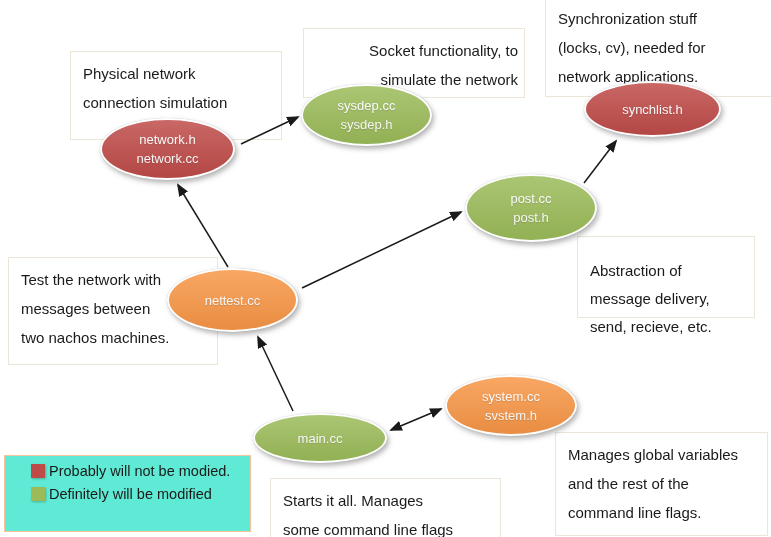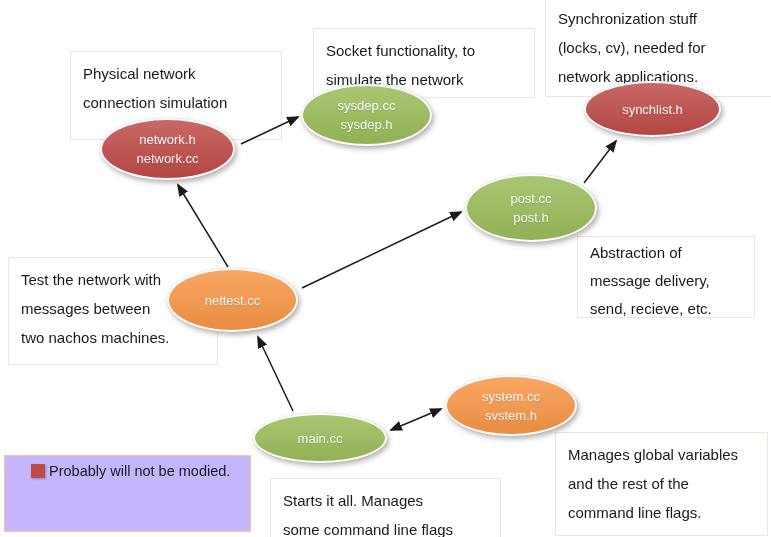--- a/index.html
+++ b/index.html
@@ -8,24 +8,24 @@
     position:relative;width:771px;height:537px;overflow:hidden;background:#fff;
     font-family:"Liberation Sans",sans-serif;color:#1a1a1a;
   }
   
   .note{
     position:absolute;background:#fff;border:1px solid #ece6d9;
     font-size:15px;line-height:29px;white-space:pre-line;
     padding:7px 6px 0 12px;box-sizing:border-box;z-index:1;
   }
   #note-physical   {left:70px;  top:51px;  width:212px; height:89px;}
-  #note-socket     {left:313px; top:28px;  width:222px; height:70px;}
+  #note-socket     {left:303px; top:28px;  width:222px; height:70px;text-align:right;}
   #note-sync       {left:545px; top:-10px; width:235px; height:107px; padding-top:13px;}
   #note-test       {left:8px;   top:257px; width:210px; height:108px;}
-  #note-abstraction{left:577px; top:236px; width:178px; height:82px;  line-height:28px; padding-top:2px;}
+  #note-abstraction{left:577px; top:236px; width:178px; height:82px;  line-height:28px; padding-top:20px;}
   #note-starts     {left:270px; top:478px; width:231px; height:70px;}
   #note-manages    {left:555px; top:432px; width:213px; height:104px;}
   
   .node{
     position:absolute;border-radius:50%;border:2.5px solid #fefefe;
     box-sizing:border-box;display:flex;align-items:center;justify-content:center;
     text-align:center;z-index:2;
     box-shadow:2px 3px 5px rgba(110,110,110,.5), 0 0 1px #c8c8c8;
   }
   .node .node-label{
@@ -42,21 +42,21 @@
   #node-synchlist{left:584px; top:81px;  width:137px; height:56px;}
   #node-post     {left:465px; top:174px; width:132px; height:68px;}
   #node-nettest  {left:167px; top:268px; width:131px; height:64px;}
   #node-main     {left:253px; top:413px; width:134px; height:50px;}
   #node-system   {left:445px; top:375px; width:132px; height:61px;}
   
   .arrows{position:absolute;left:0;top:0;z-index:3;pointer-events:none;}
   
   .legend{
     position:absolute;left:4px;top:455px;width:247px;height:77px;
-    border:1px solid #f9c499;box-sizing:border-box;background:#c4b5fd;
+    border:1px solid #f9c499;box-sizing:border-box;background:#5eead4;
     padding:3px 0 0 26px;z-index:1;
   }
   .legend-row{display:flex;align-items:center;height:23px;}
   .legend-swatch{
     width:14px;height:14px;margin-right:4px;flex:0 0 auto;
     box-shadow:1px 1px 2px rgba(0,0,0,.25);
   }
   .legend-label{font-size:14.5px;}
 </style>
 </head>
@@ -121,15 +121,19 @@
     <line x1="584" y1="183" x2="616" y2="141" stroke="#1a1a1a" stroke-width="1.5" marker-end="url(#ah)"></line>
     <line x1="293" y1="411" x2="258" y2="337" stroke="#1a1a1a" stroke-width="1.5" marker-end="url(#ah)"></line>
     <line x1="391" y1="430" x2="441" y2="409" stroke="#1a1a1a" stroke-width="1.5" marker-start="url(#ah)" marker-end="url(#ah)"></line>
   </svg>
 
   <div class="legend">
     <div class="legend-row">
       <span class="legend-swatch" style="background-color: rgb(190, 75, 72);"></span>
       <span class="legend-label">Probably will not be modied.</span>
     </div>
+    <div class="legend-row">
+      <span class="legend-swatch" style="background-color: rgb(155, 187, 89);"></span>
+      <span class="legend-label">Definitely will be modified</span>
+    </div>
   </div>
 
 </div>
 
 </body></html>

